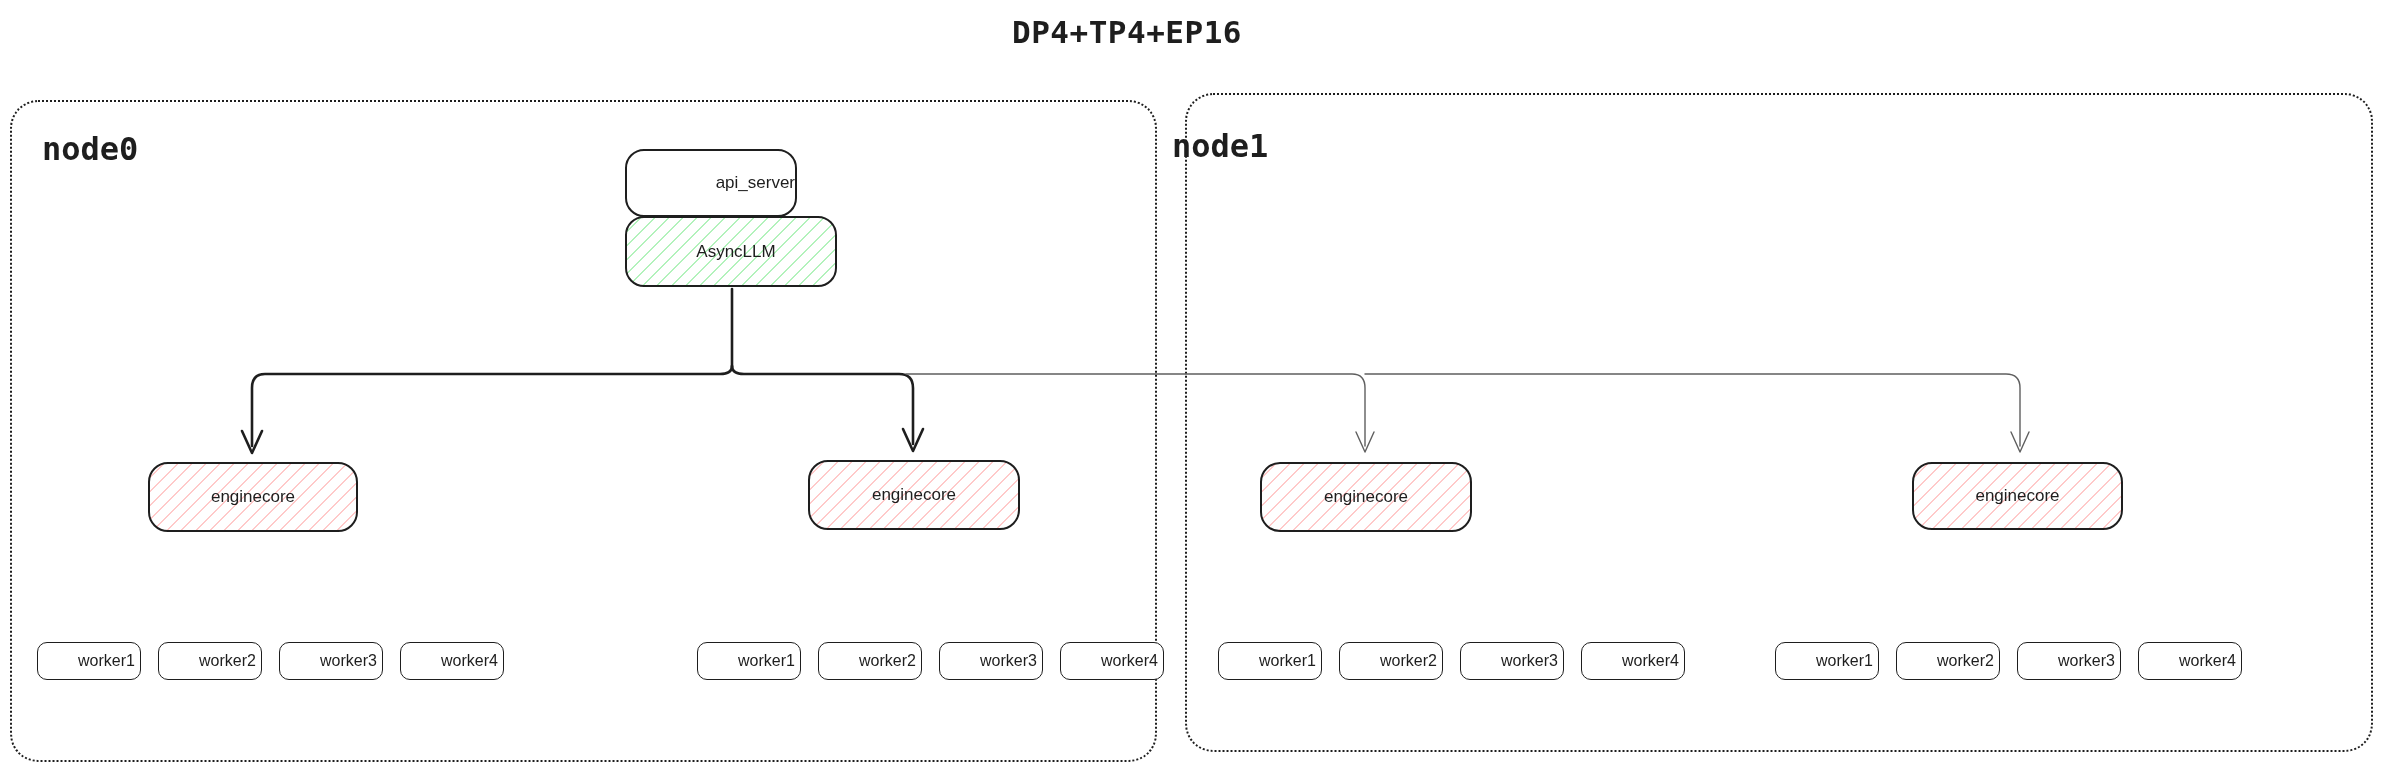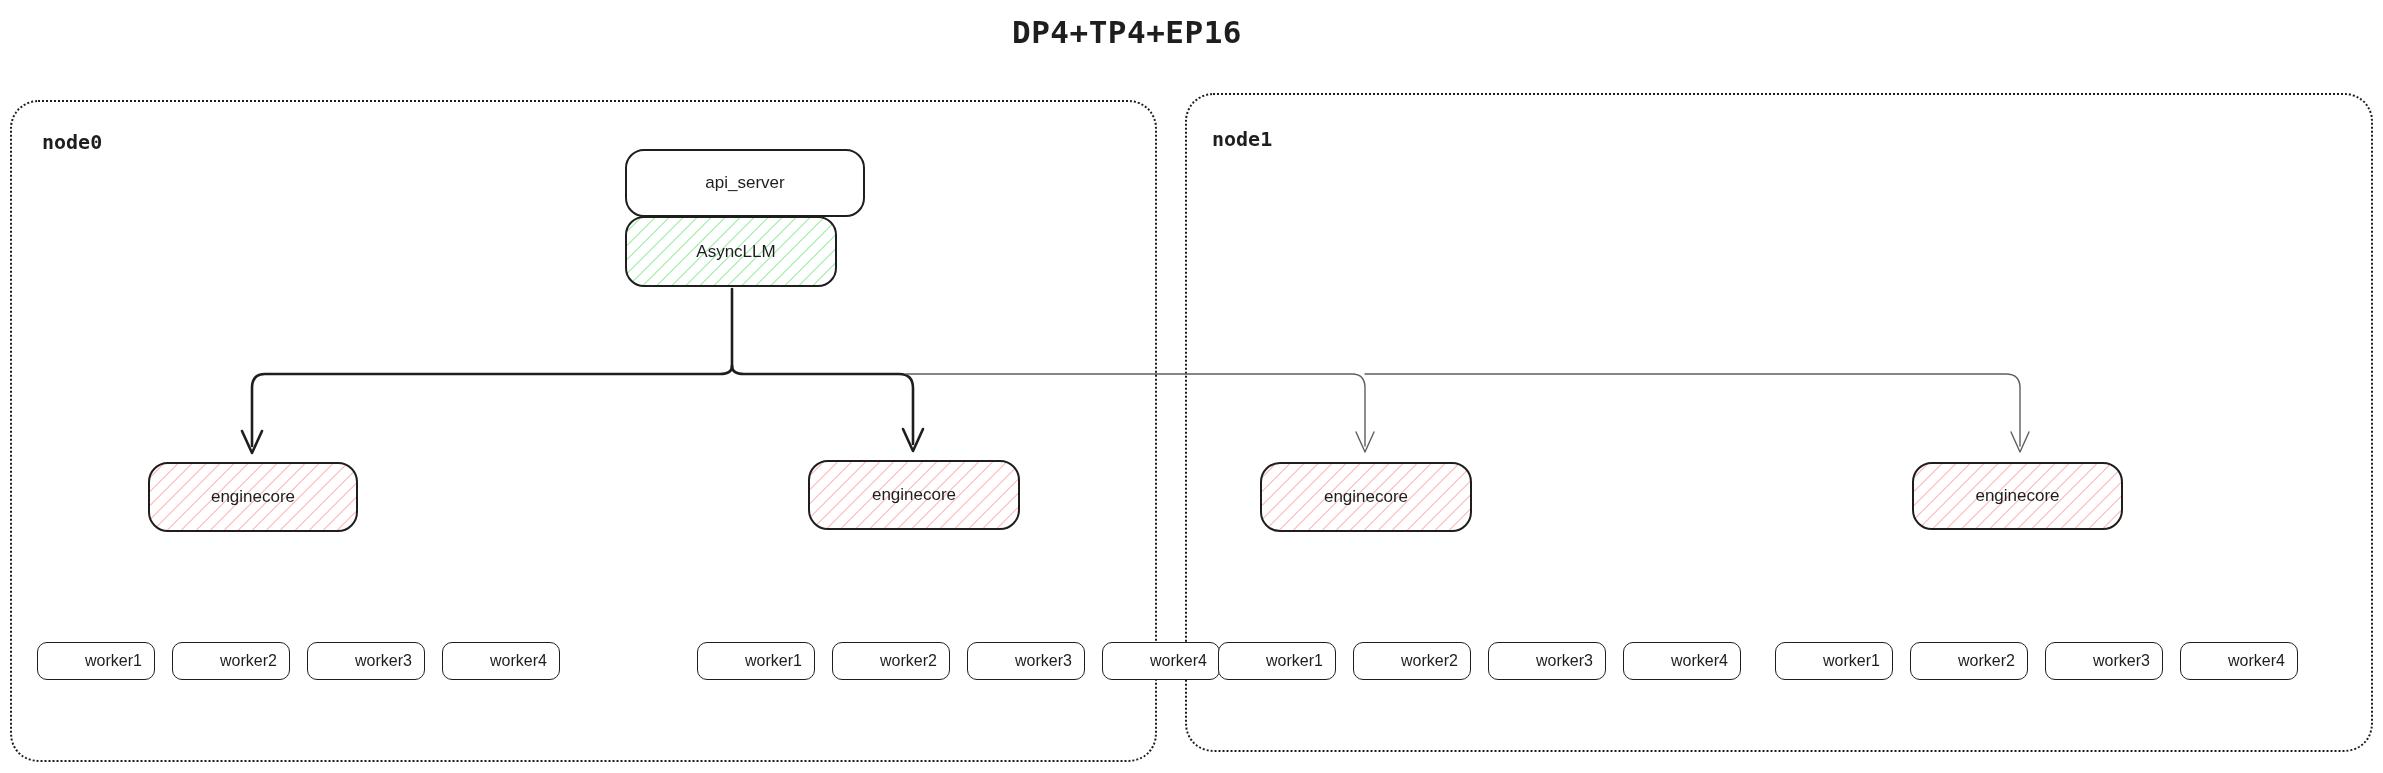--- a/index.html
+++ b/index.html
@@ -25,21 +25,21 @@
     position: absolute;
     border: 2.2px dotted var(--ink, #1e1e1e);
     border-radius: 28px;
     box-sizing: border-box;
     background: transparent;
   }
   .node-label {
     position: absolute;
     font-family: "DejaVu Sans Mono", monospace;
     font-weight: 700;
-    font-size: 20px;
+    font-size: 32px;
     white-space: nowrap;
   }
   .shape {
     position: absolute;
     display: flex;
     align-items: center;
     justify-content: center;
     border: 2px solid var(--ink, #1e1e1e);
     background-color: #ffffff;
     box-sizing: border-box;
@@ -62,21 +62,21 @@
       var(--red-hatch, #ffc9c9) 8.5px, var(--red-hatch, #ffc9c9) 10px);
     border-radius: 20px;
   }
   .worker-row {
     position: absolute;
     top: 642px;
     display: flex;
     gap: 17px;
   }
   .worker {
-    width: 118px;
+    width: 104px;
     height: 38px;
     border: 1.7px solid var(--ink, #1e1e1e);
     border-radius: 10px;
     background: #ffffff;
     box-sizing: border-box;
     display: flex;
     align-items: center;
     justify-content: center;
     font-size: 16px;
     white-space: nowrap;
@@ -107,35 +107,35 @@
 <body>
 
 <div class="canvas">
 
   <div class="title">DP4+TP4+EP16</div>
 
   <div class="node-box" style="left:10px; top:100px; width:1147px; height:662px;"></div>
   <div class="node-label" style="left:42px; top:130px;">node0</div>
 
   <div class="node-box" style="left:1185px; top:93px; width:1188px; height:659px;"></div>
-  <div class="node-label" style="left:1212px; top:127px;">node1</div>
+  <div class="node-label" style="left:1172px; top:127px;">node1</div>
 
   <svg class="connectors" viewBox="0 0 2383 773">
     <path class="stroke-thick" d="M 732 289 L 732 366"></path>
     <path class="stroke-thick" d="M 732 366 Q 732 374 720 374 L 265 374 Q 252 374 252 388 L 252 446"></path>
     <path class="stroke-thick" d="M 242 431 L 252 453 L 262 431"></path>
     <path class="stroke-thick" d="M 732 366 Q 732 374 744 374 L 899 374 Q 913 374 913 388 L 913 444"></path>
     <path class="stroke-thick" d="M 903 429 L 913 451 L 923 429"></path>
     <path class="stroke-thin" d="M 906 374 L 1352 374 Q 1365 374 1365 388 L 1365 446"></path>
     <path class="stroke-thin" d="M 1356 432 L 1365 452 L 1374 432"></path>
     <path class="stroke-thin" d="M 1365 374 L 2006 374 Q 2020 374 2020 388 L 2020 446"></path>
     <path class="stroke-thin" d="M 2011 432 L 2020 452 L 2029 432"></path>
   </svg>
 
-  <div class="shape pill-lg" style="left:625px; top:149px; width:240px; height:68px; z-index:2;">
+  <div class="shape pill-lg" style="left:625px; top:149px; width:172px; height:68px; z-index:2;justify-content:flex-end;">
     <span>api_server</span>
   </div>
   <div class="shape pill-lg hatch-green" style="left:625px; top:216px; width:212px; height:71px; z-index:1;">
     <span>AsyncLLM</span>
   </div>
 
   <div class="shape enginecore hatch-red" style="left:148px; top:462px; width:210px; height:70px;">
     <span>enginecore</span>
   </div>
   <div class="shape enginecore hatch-red" style="left:808px; top:460px; width:212px; height:70px;">

